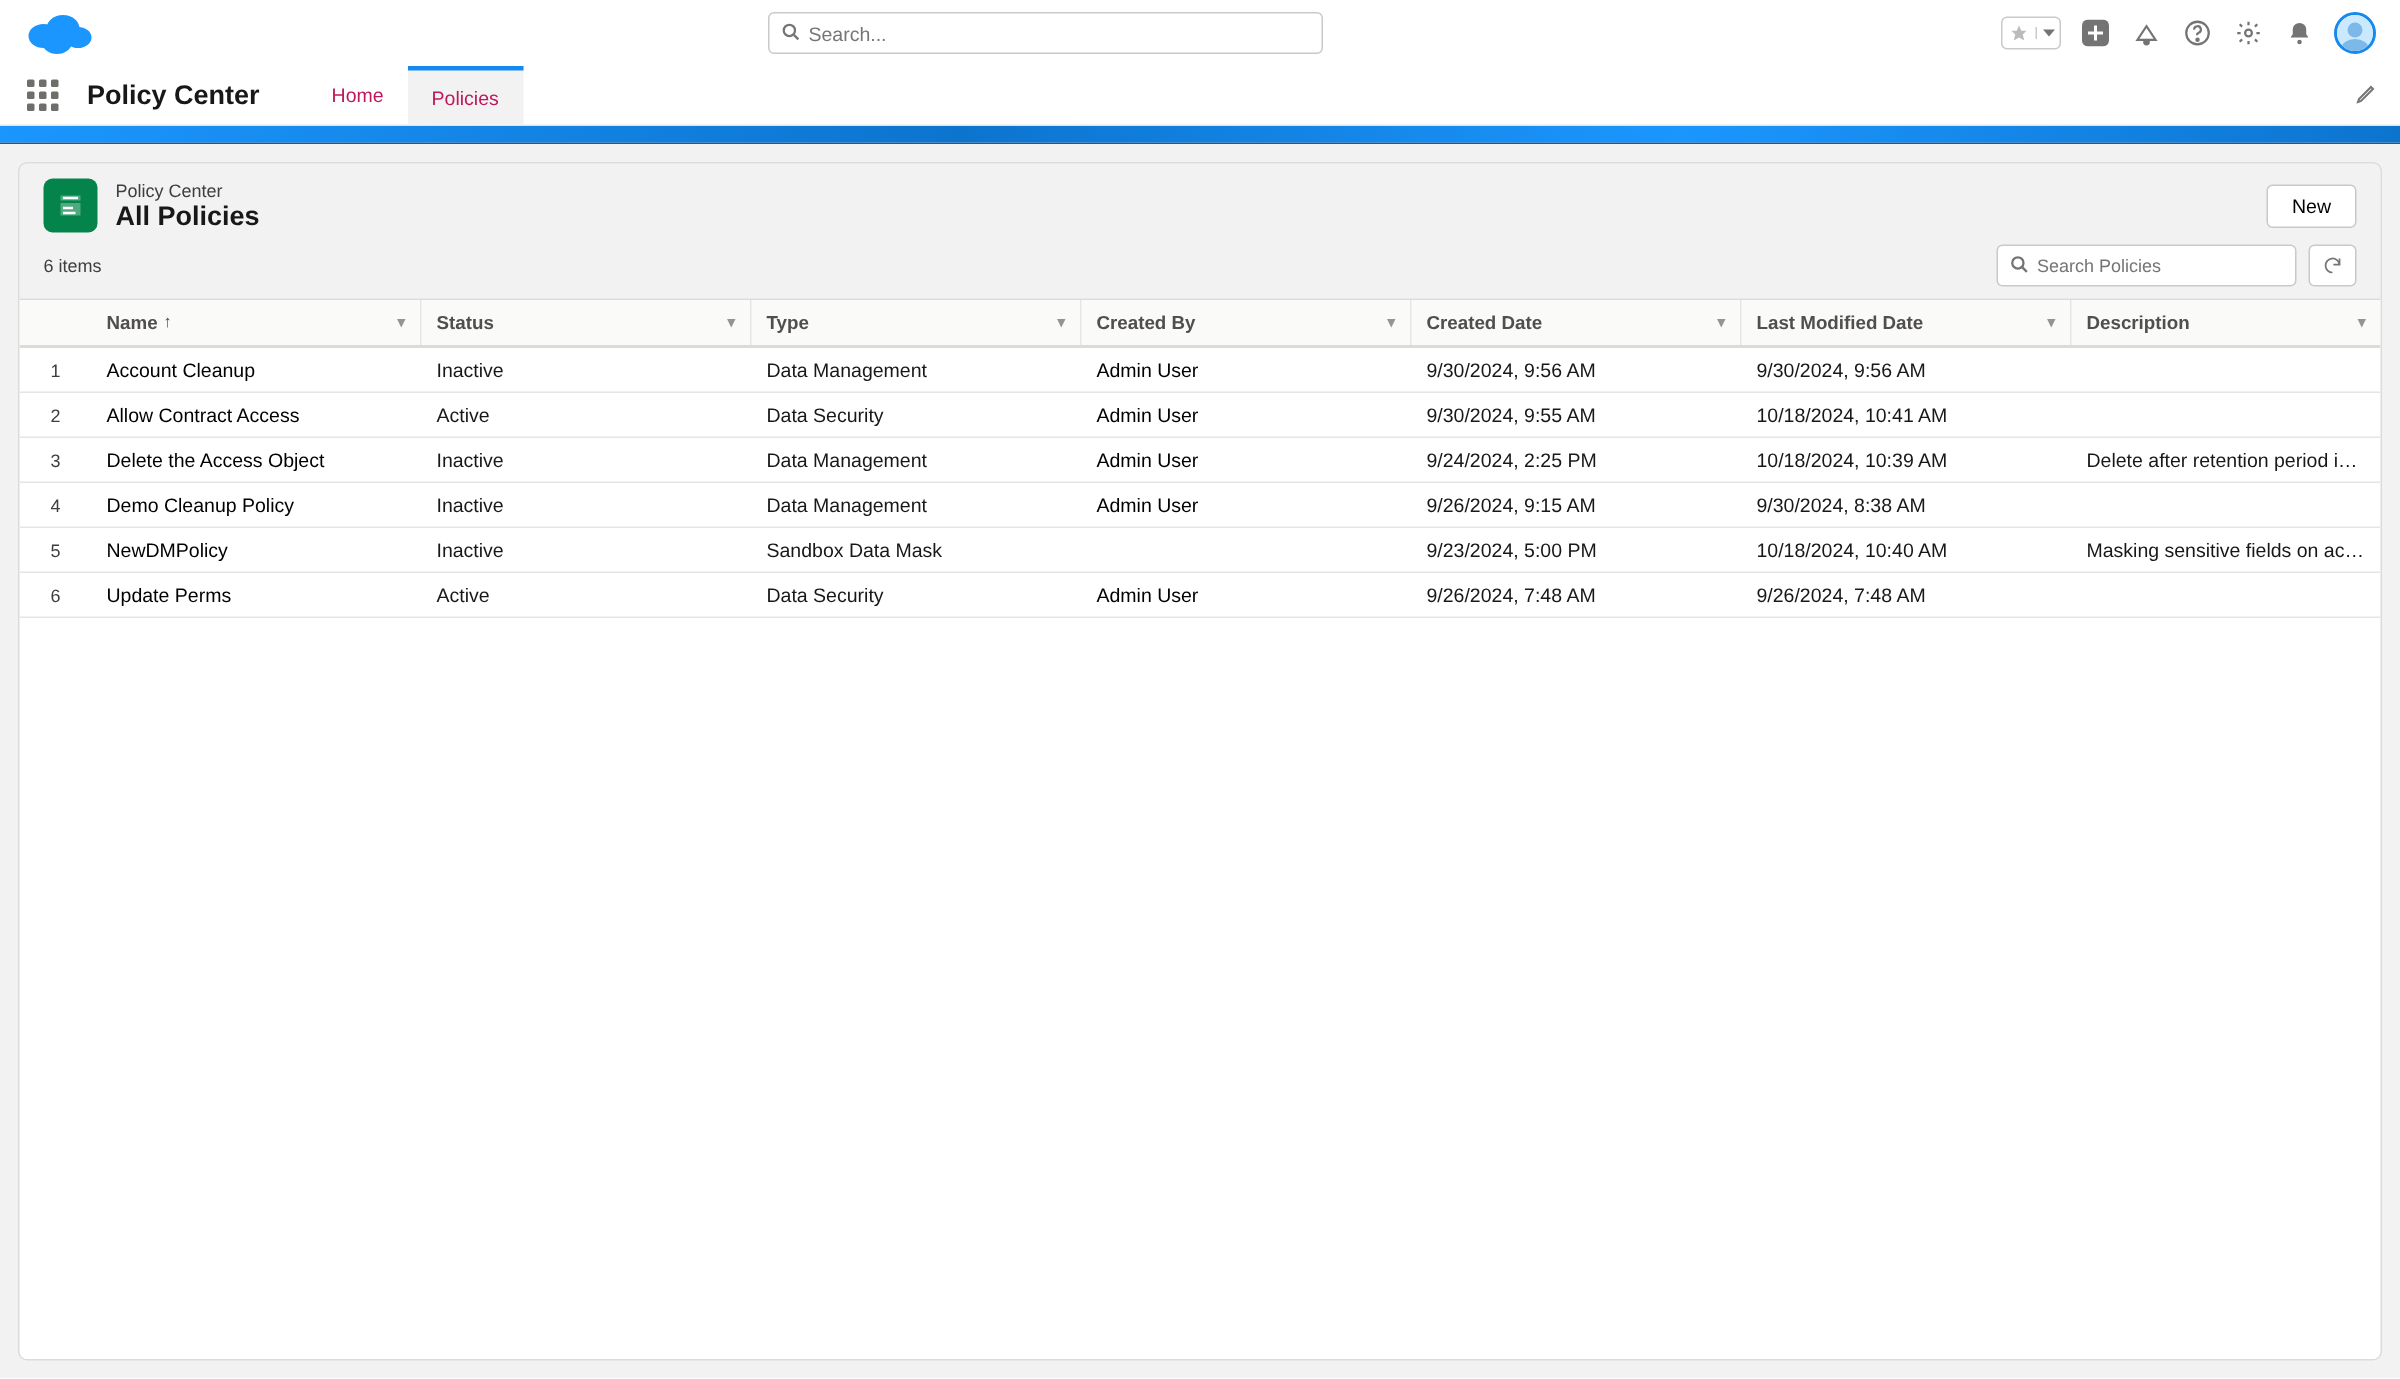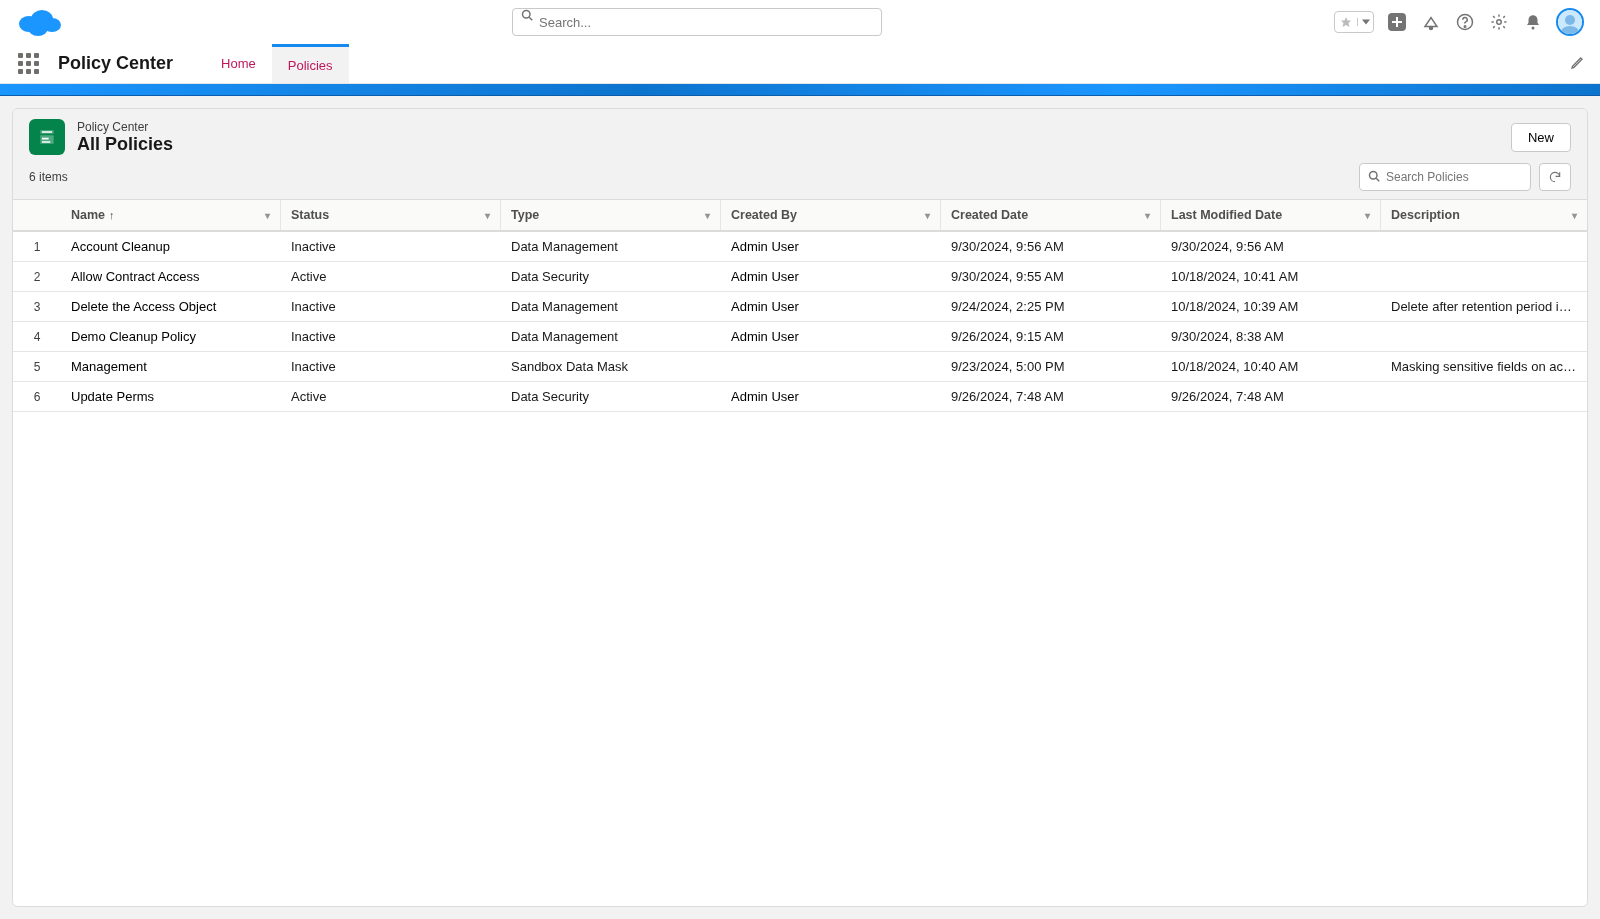--- a/index.html
+++ b/index.html
@@ -23,20 +23,21 @@
     background: #fff;
   }
   .cloud-logo svg { display: block; }
   .global-search {
     flex: 0 0 370px;
     margin-left: 440px;
     height: 28px;
     border: 1px solid #c9c9c9;
     border-radius: 4px;
     display: flex;
+    align-items: center;
     padding: 0 8px;
     gap: 6px;
     background: #fff;
   }
   .global-search input {
     border: none;
     outline: none;
     font-size: 13px;
     width: 100%;
     background: transparent;
@@ -148,21 +149,21 @@
     display: flex;
     align-items: center;
     padding: 6px 16px 8px 16px;
     font-size: 12px;
     color:#3e3e3c;
     gap: 10px;
     background:#f3f2f2;
   }
   .sub-right { margin-left: auto; display: flex; align-items: center; gap: 8px; }
   .list-search {
-    height: 28px; width: 172px;
+    height: 28px; width: 200px;
     border: 1px solid #c9c9c9;
     border-radius: 4px;
     display:flex; align-items:center; padding:0 8px; gap:6px;
     background: #fff;
   }
   .list-search input { border:none; outline:none; font-size:12px; width:100%; }
   .refresh-btn {
     height: 28px; width: 32px;
     border: 1px solid #c9c9c9;
     border-radius: 4px;
@@ -424,21 +425,21 @@
     <div class="cell"><span class="link">Demo Cleanup Policy</span></div>
     <div class="cell">Inactive</div>
     <div class="cell">Data Management</div>
     <div class="cell"><span class="link">Admin User</span></div>
     <div class="cell">9/26/2024, 9:15 AM</div>
     <div class="cell">9/30/2024, 8:38 AM</div>
     <div class="cell"></div>
   </div>
           <div class="trow">
     <div class="cell rownum">5</div>
-    <div class="cell"><span class="link">Management</span></div>
+    <div class="cell"><span class="link">NewDMPolicy</span></div>
     <div class="cell">Inactive</div>
     <div class="cell">Sandbox Data Mask</div>
     <div class="cell"></div>
     <div class="cell">9/23/2024, 5:00 PM</div>
     <div class="cell">10/18/2024, 10:40 AM</div>
     <div class="cell">Masking sensitive fields on accou...</div>
   </div>
           <div class="trow">
     <div class="cell rownum">6</div>
     <div class="cell"><span class="link">Update Perms</span></div>

